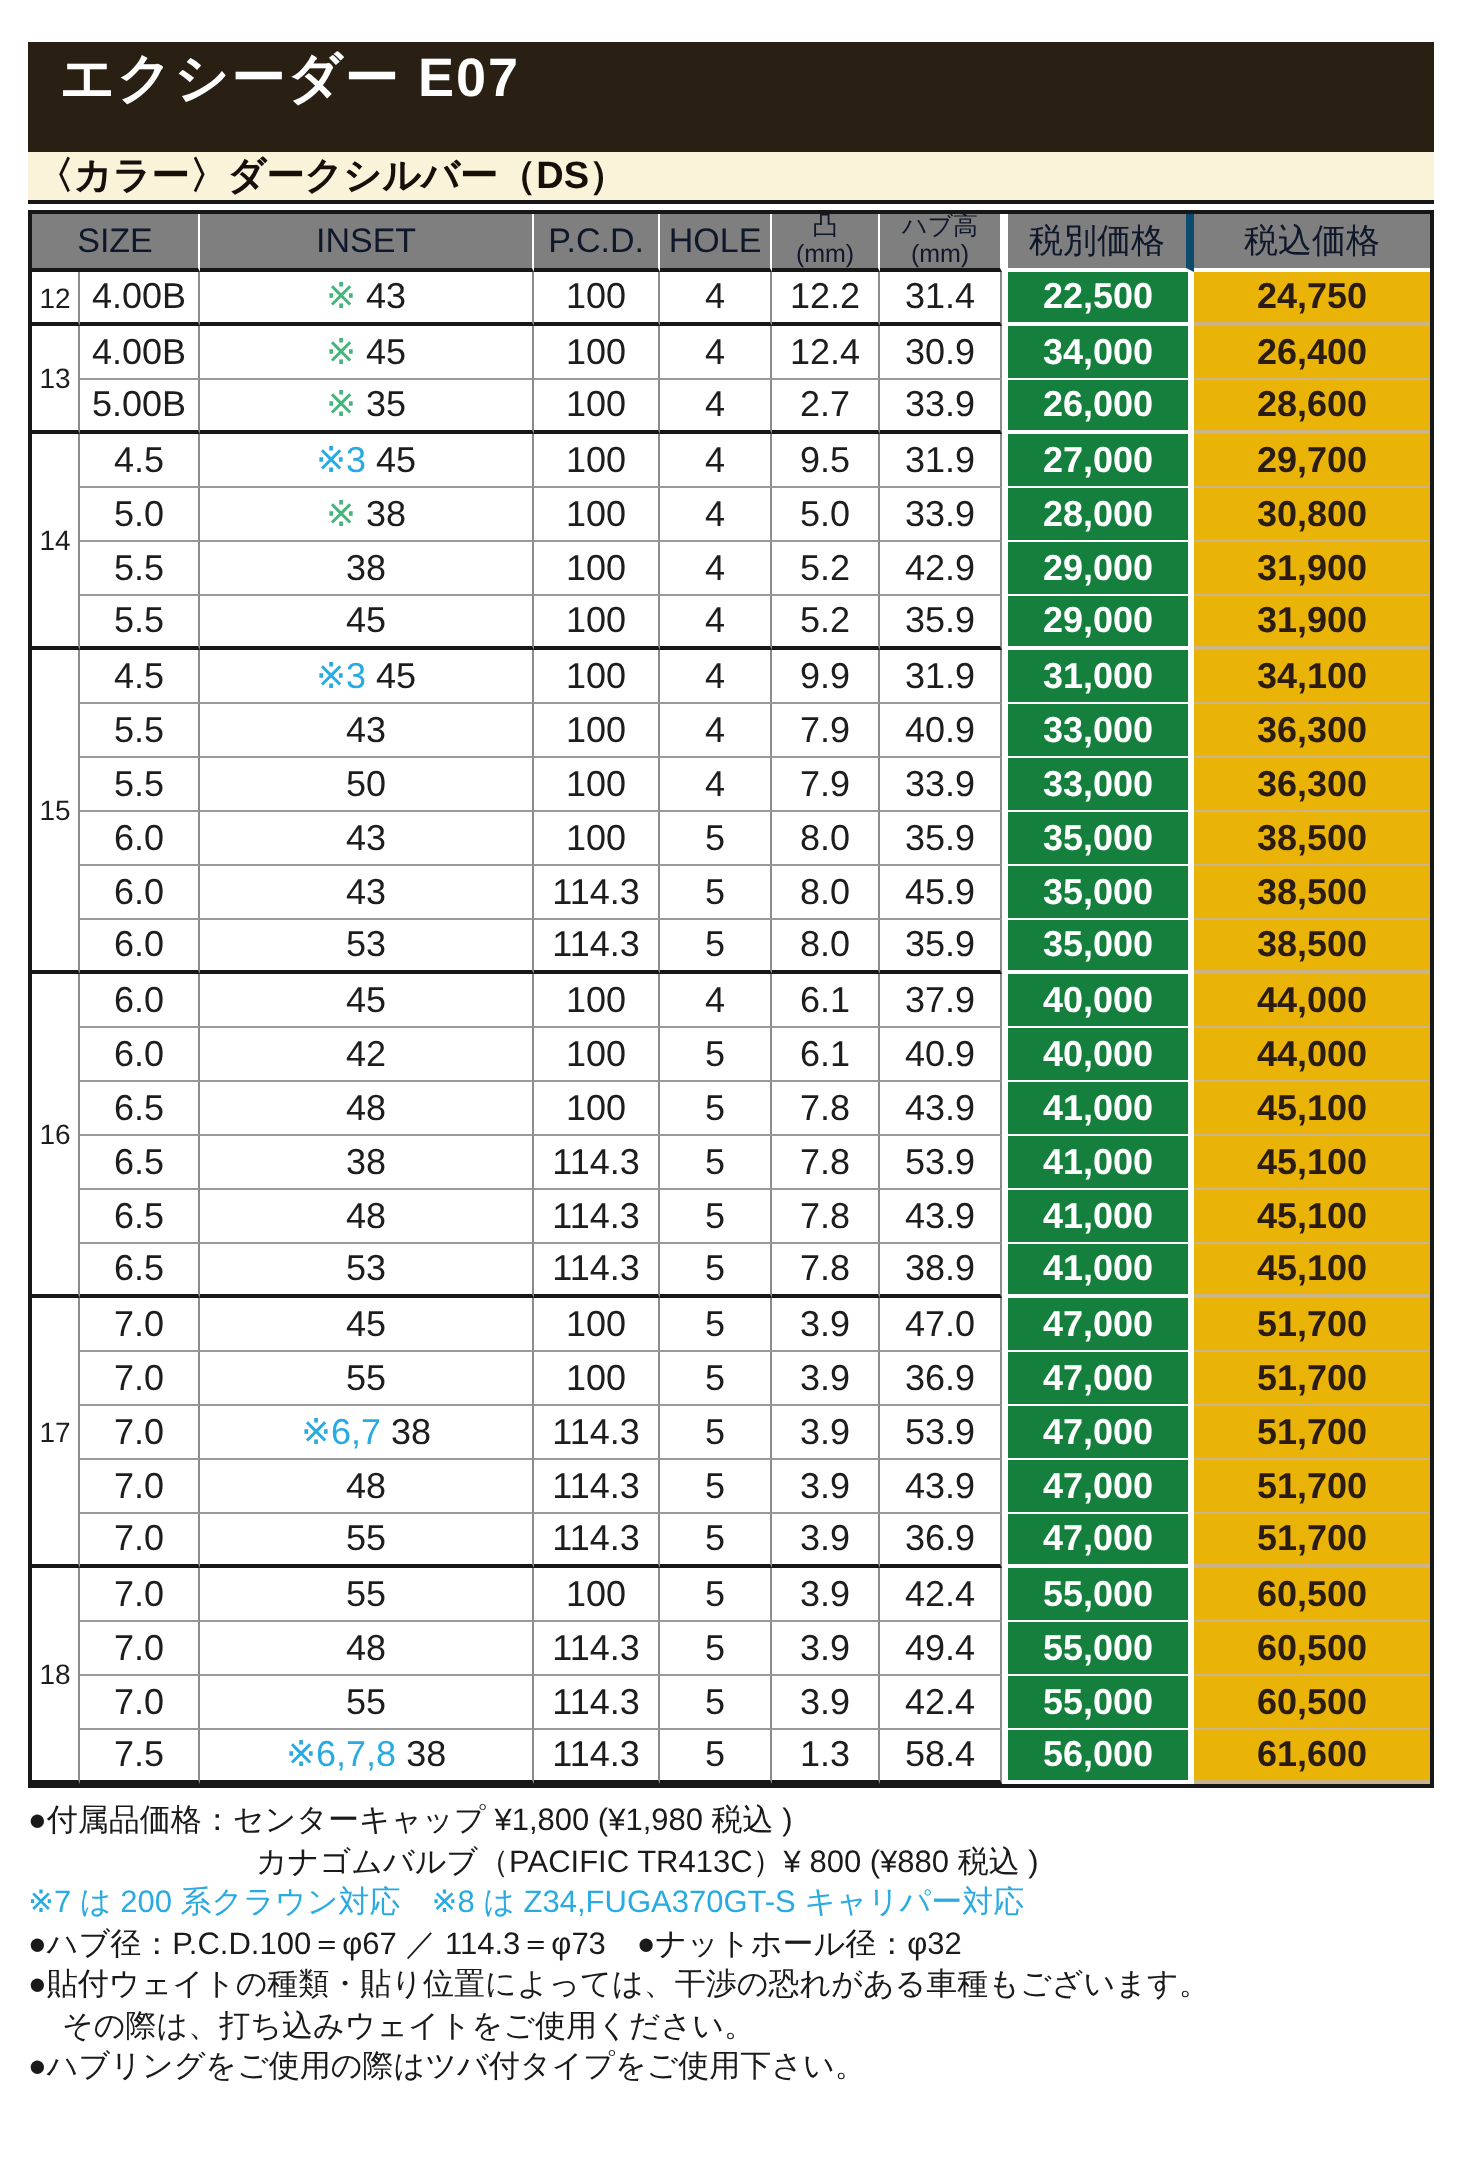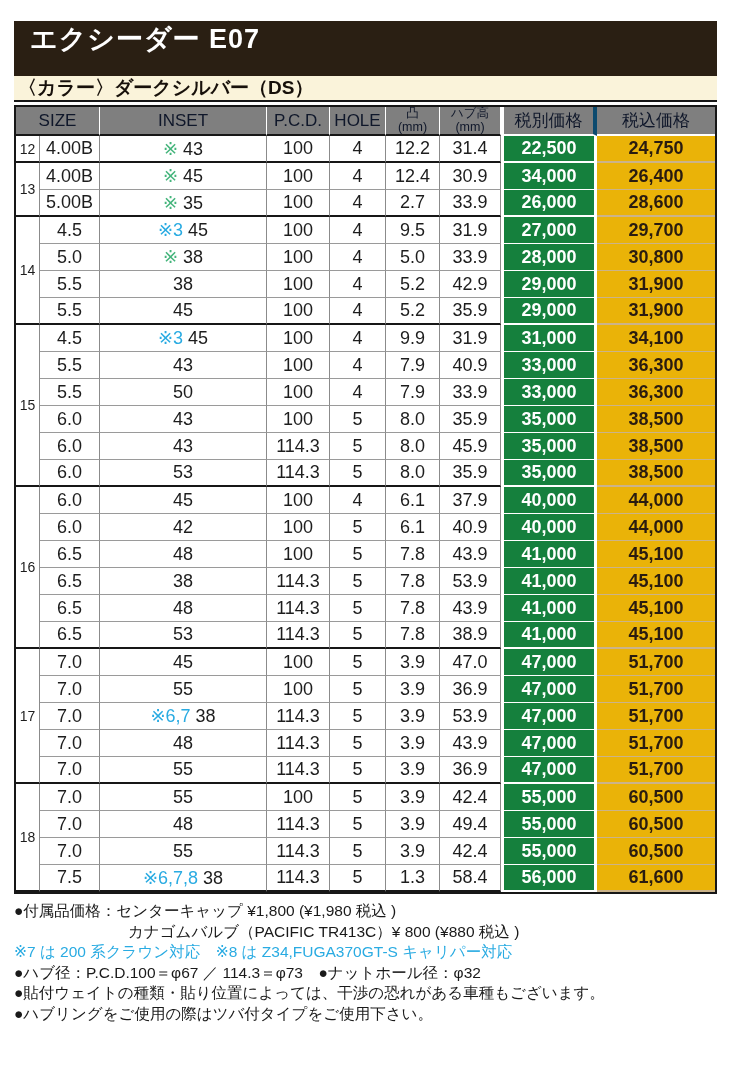--- a/index.html
+++ b/index.html
@@ -393,16 +393,17 @@
         </tbody>
     </table>
   </div>
 
   <div class="notes" id="notes">
       <div class="note-line"><span class="seg">●付属品価格：センターキャップ ¥1,800 (¥1,980 税込 )</span></div>
       <div class="note-line indent-cap"><span class="seg">カナゴムバルブ（PACIFIC TR413C）¥ 800 (¥880 税込 )</span></div>
       <div class="note-line"><span class="seg blue">※7 は 200 系クラウン対応　※8 は Z34,FUGA370GT-S キャリパー対応</span></div>
       <div class="note-line"><span class="seg">●ハブ径：P.C.D.100＝φ67 ／ 114.3＝φ73　●ナットホール径：φ32</span></div>
       <div class="note-line"><span class="seg">●貼付ウェイトの種類・貼り位置によっては、干渉の恐れがある車種もございます。</span></div>
+      <div class="note-line indent-sub"><span class="seg">その際は、打ち込みウェイトをご使用ください。</span></div>
       <div class="note-line"><span class="seg">●ハブリングをご使用の際はツバ付タイプをご使用下さい。</span></div>
     </div>
 
 </div>
 
 </body></html>

